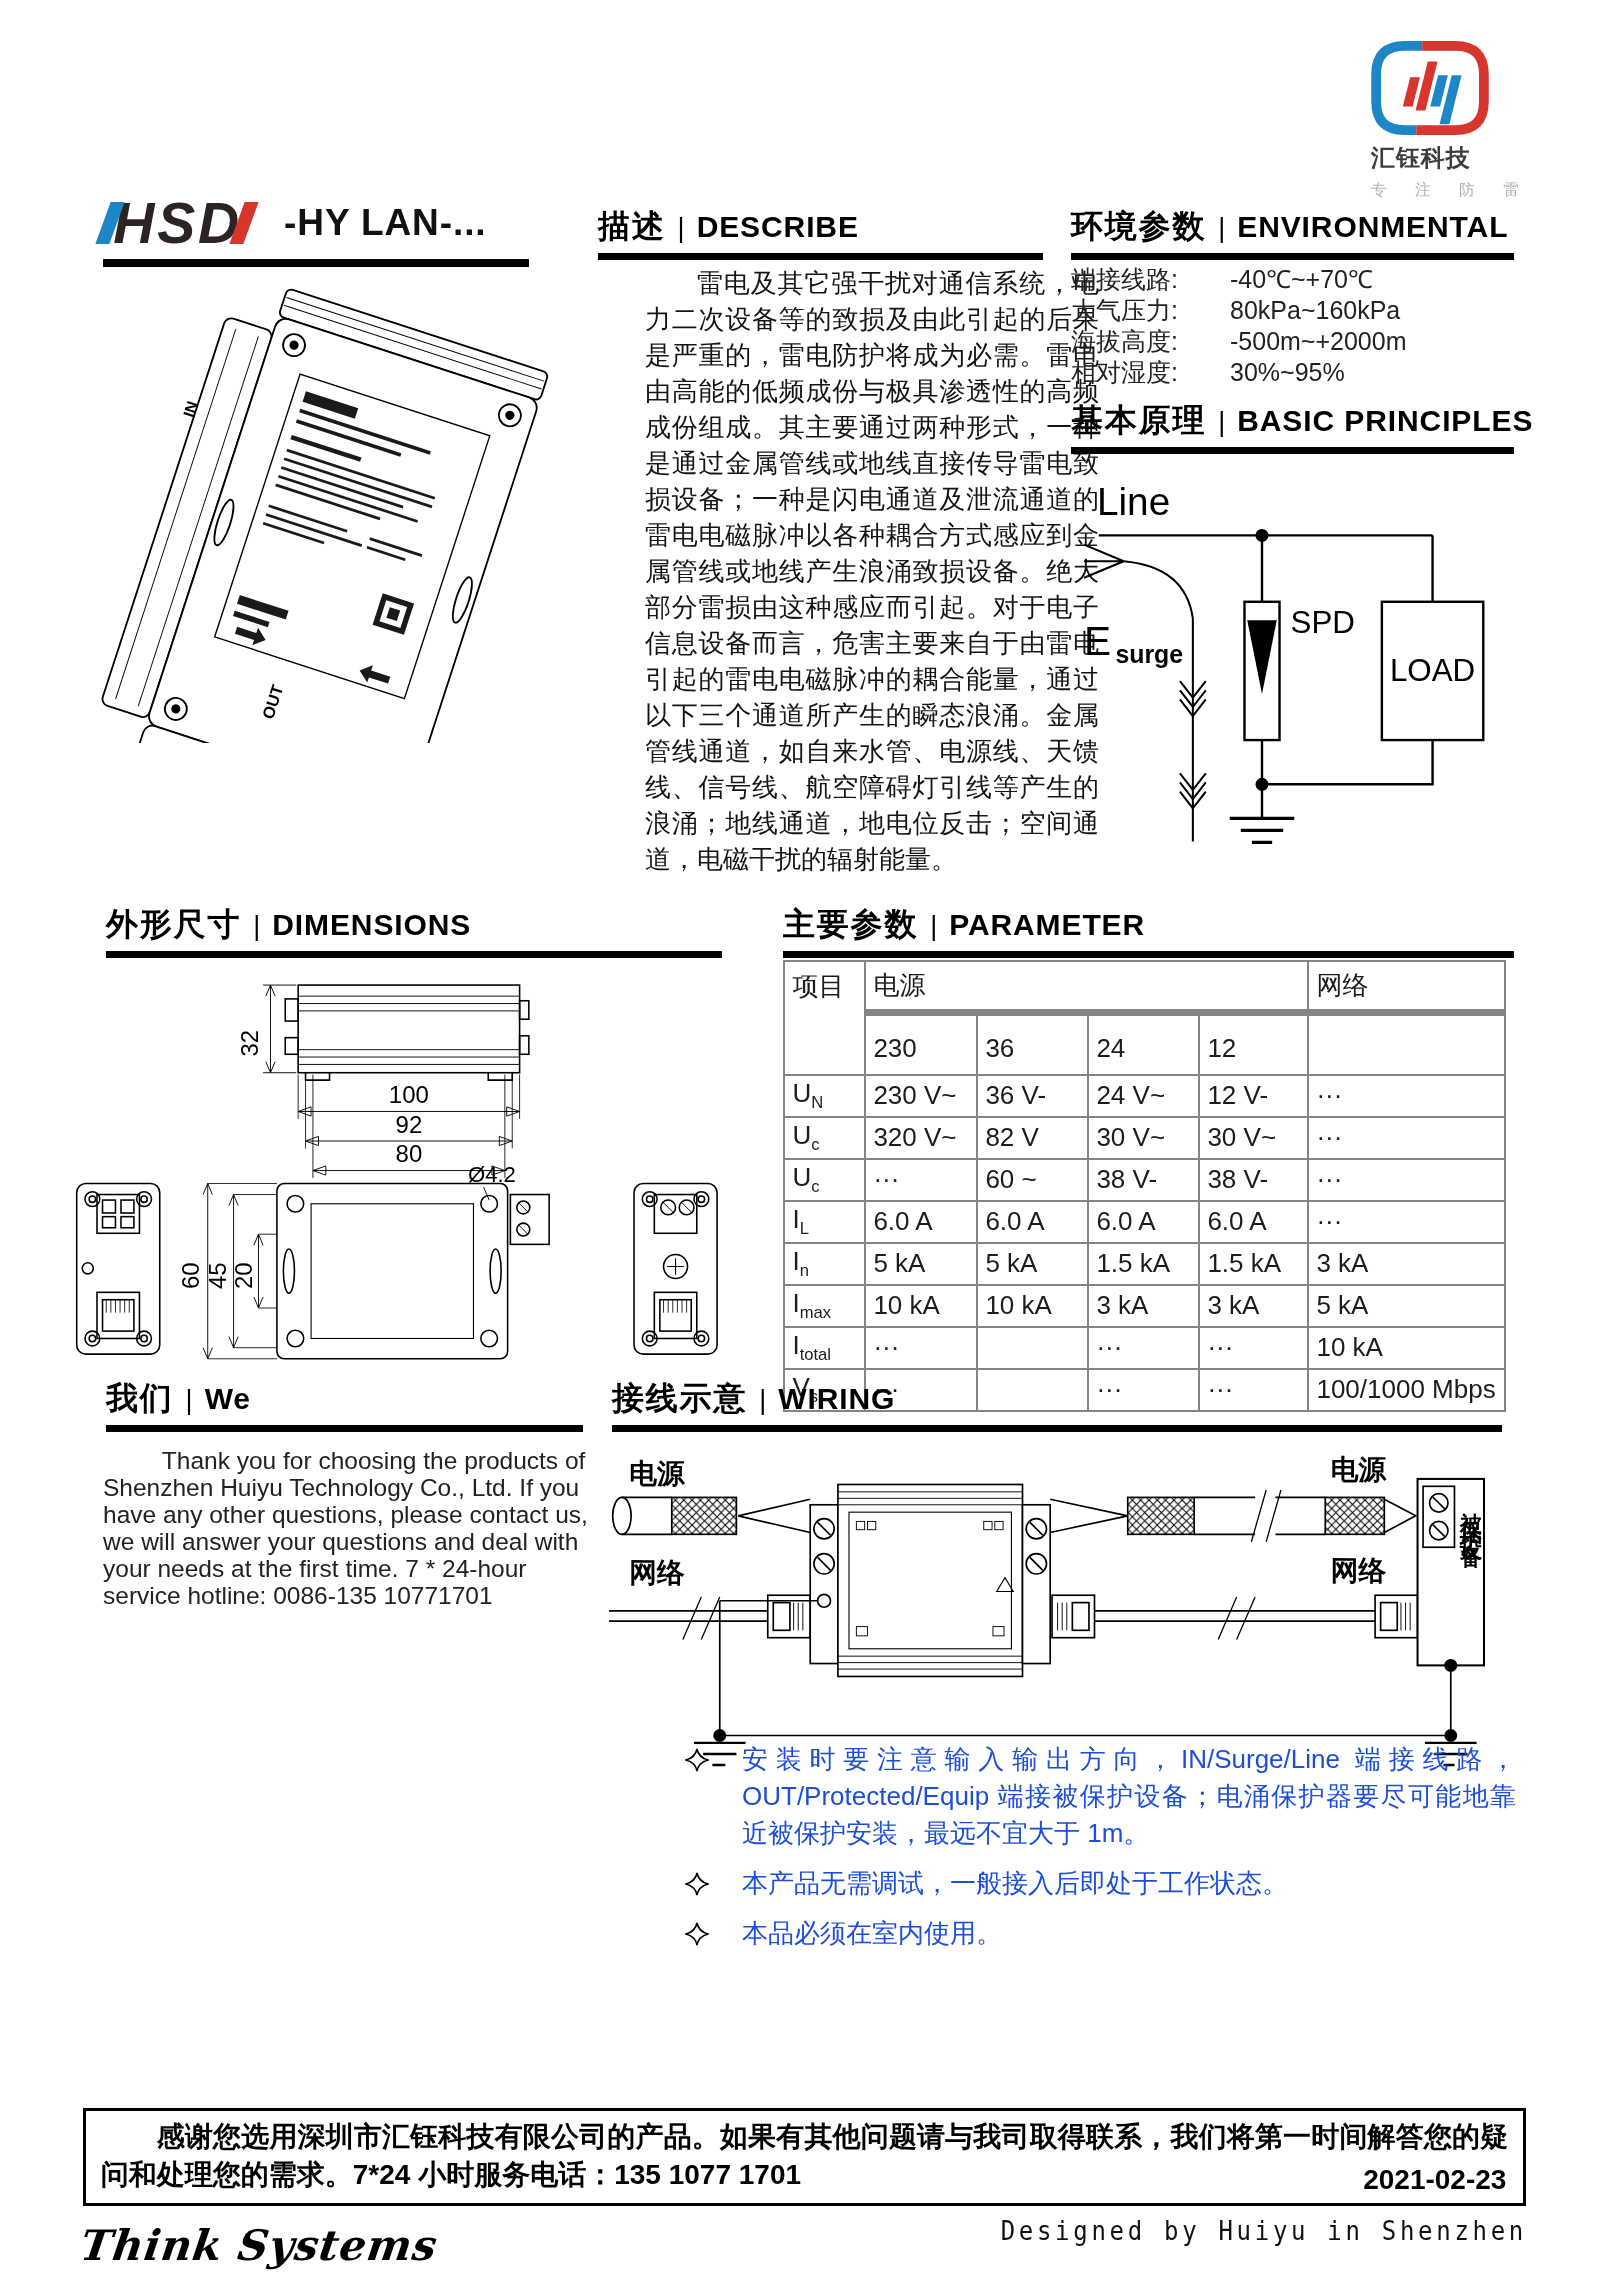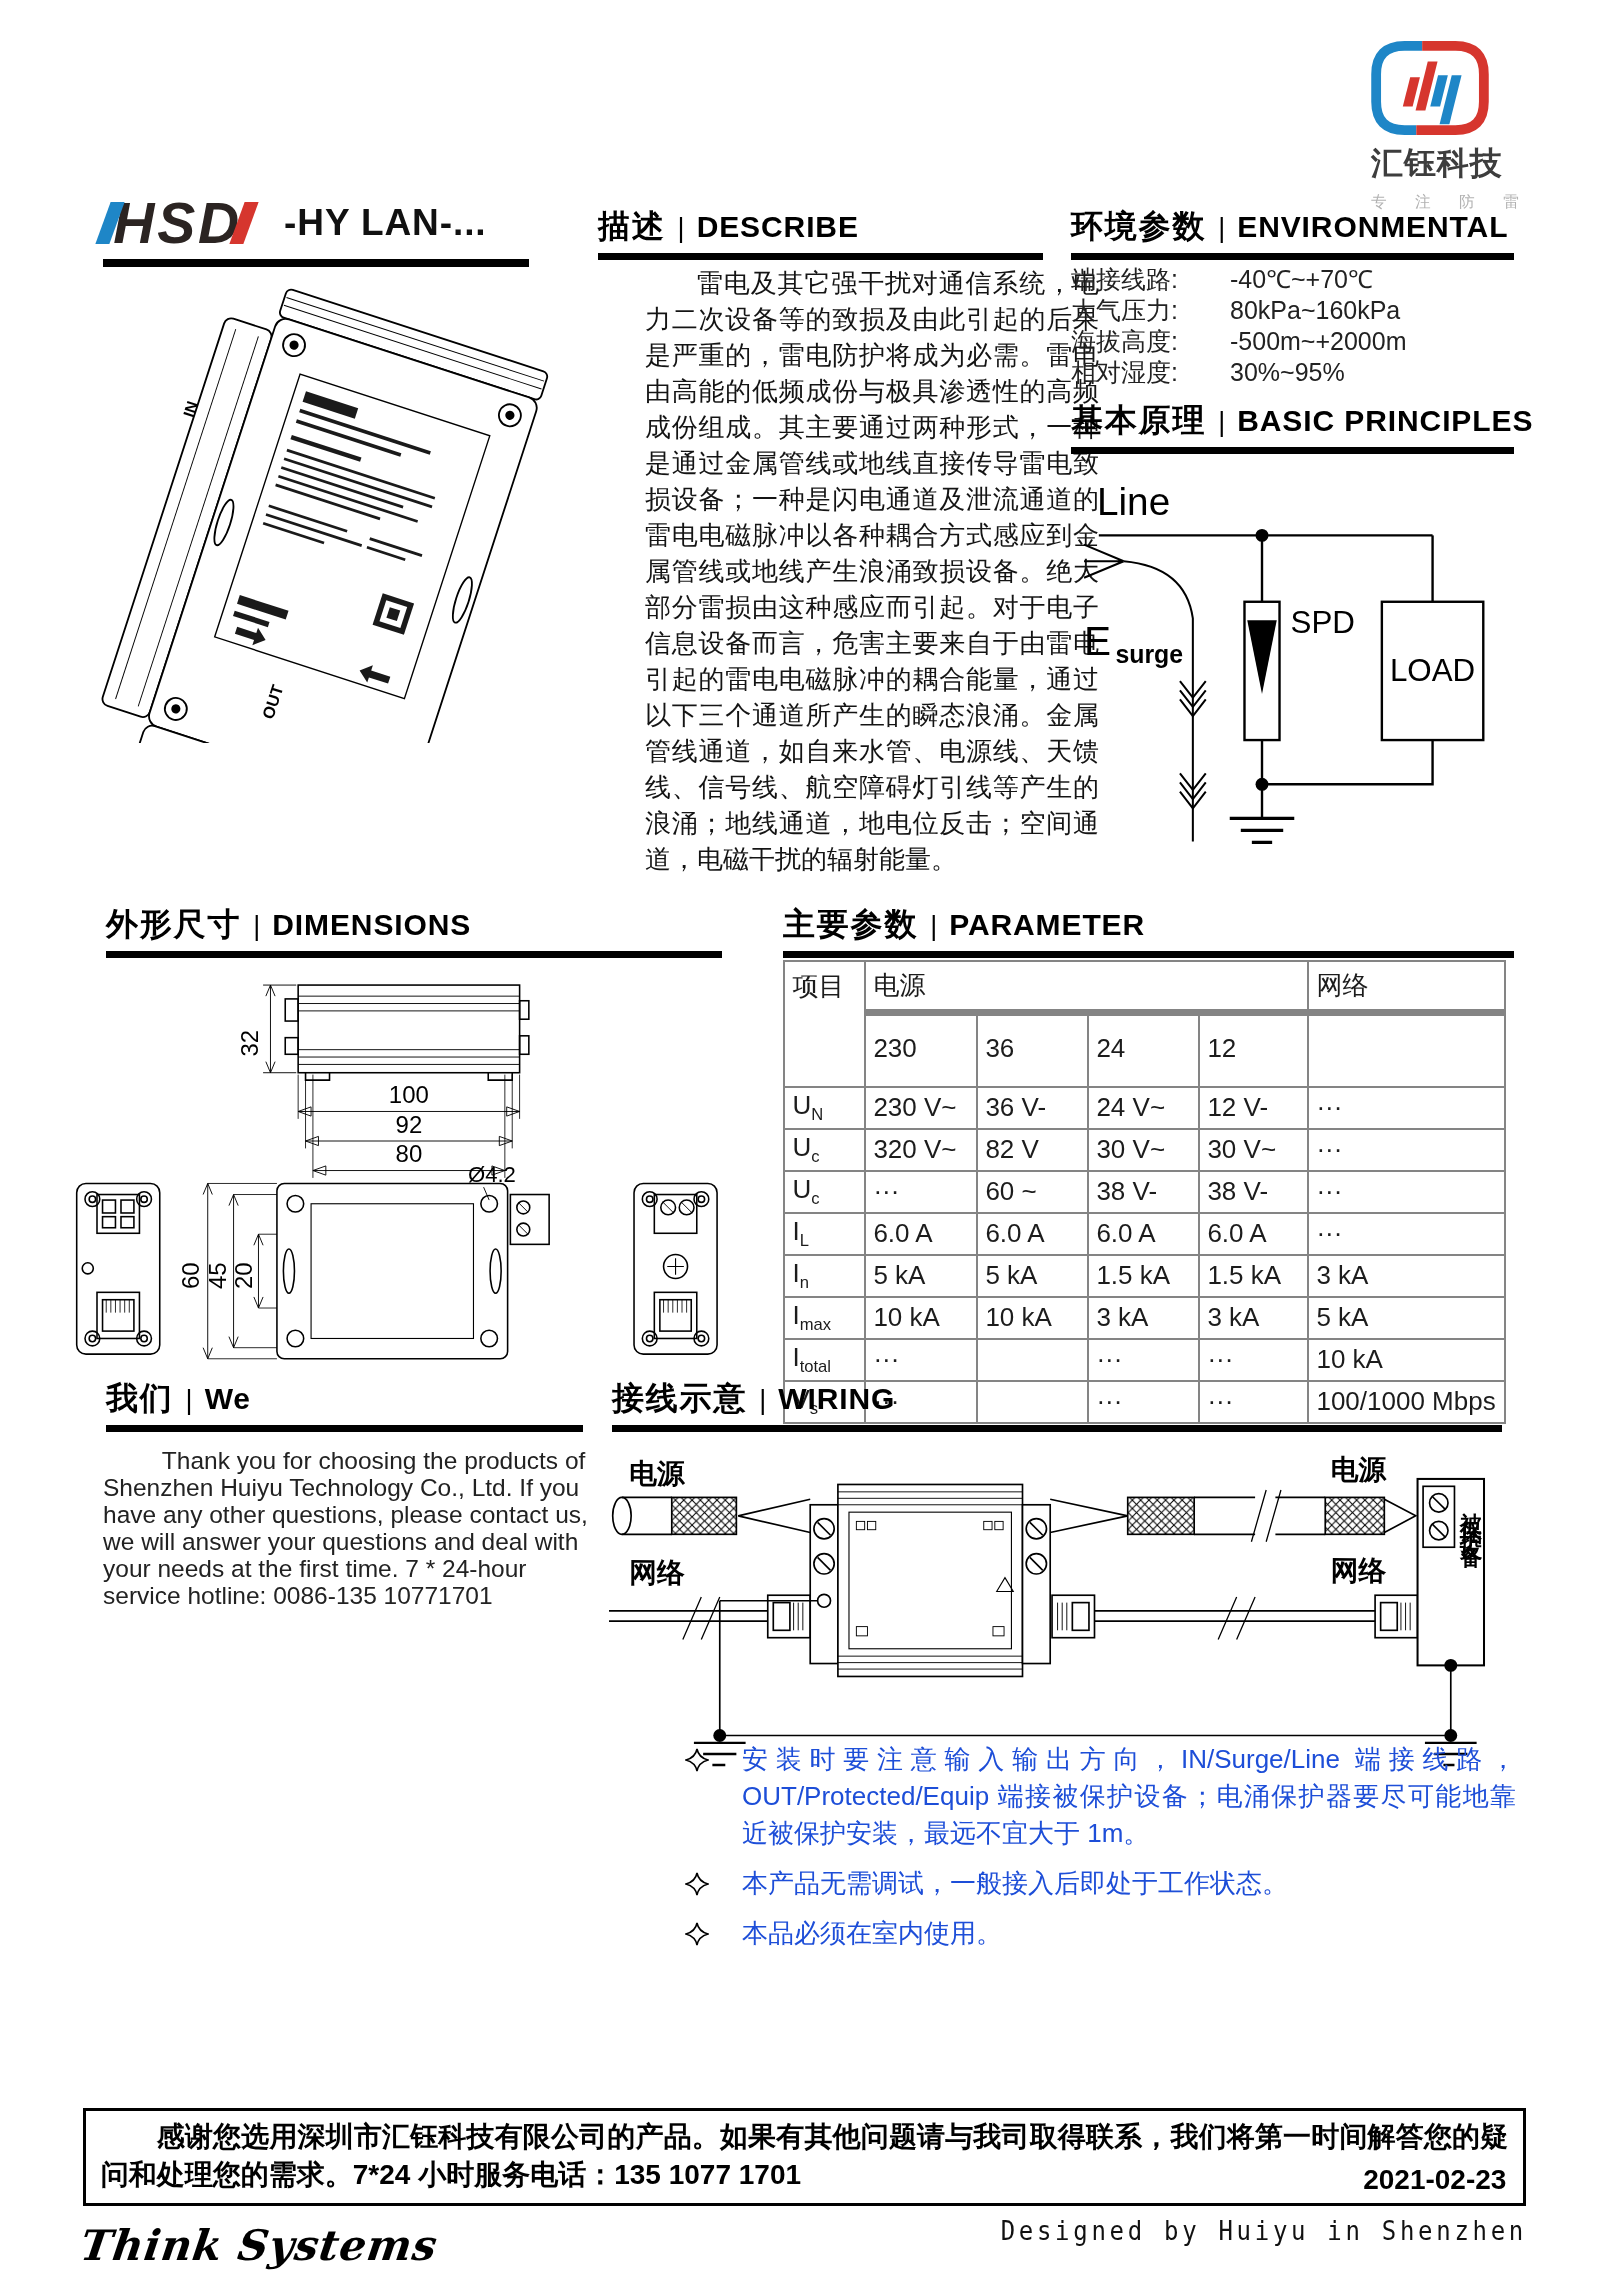--- a/index.html
+++ b/index.html
@@ -18,38 +18,38 @@
   
   .brand{display:flex;align-items:center;}
   .brand .hsd{font-size:57px;font-weight:900;font-style:italic;letter-spacing:2.8px;color:#2b2422;}
   .brand .wedge{display:inline-block;width:14px;height:42px;transform:skewX(-20deg);}
   .brand .wedge.blue{margin-right:-3.7px;}
   .brand .wedge.red{margin-left:-5.5px;margin-right:5.5px;}
   .brand .suffix{font-size:37px;font-weight:800;letter-spacing:0.9px;color:#111;margin-left:28px;}
   .title-rule{height:8.3px;background:#000;}
 
   
-  .logo-company{font-size:32px;font-weight:800;color:#3d3d3d;letter-spacing:0.9px;}
+  .logo-company{font-size:24px;font-weight:800;color:#3d3d3d;letter-spacing:0.9px;}
   .logo-tagline{font-size:15.7px;color:#b2b2b2;letter-spacing:12px;white-space:nowrap;}
 
   .cn-body{font-size:26px;line-height:36px;text-align:justify;color:#141414;}
   .ind2{text-indent:2em;margin-left:47px;}
 
   .env-row{display:flex;font-size:25px;line-height:31px;color:#222;}
   .env-label{width:159px;flex:none;}
 
   .en-body{font-size:24.5px;line-height:27px;color:#222;}
 
   
   table.param{border-collapse:collapse;table-layout:fixed;font-size:26px;color:#1c1c1c;}
   table.param td, table.param th{border:2.8px solid #848484;padding:0 7.4px;height:40px;text-align:left;font-weight:400;vertical-align:middle;overflow:hidden;white-space:nowrap;}
   table.param th{font-weight:400;}
   table.param th.grp{border-bottom:7.4px solid #848484;height:41px;vertical-align:top;padding-top:5.5px;}
   table.param th.item{vertical-align:top;padding-top:7.4px;}
-  table.param tr.subhead td{height:48px;vertical-align:bottom;padding-bottom:22px;margin-left:28px;}
+  table.param tr.subhead td{height:48px;vertical-align:bottom;padding-bottom:10px;margin-left:28px;}
   table.param sub{font-size:16.6px;}
 
   
   ul.notes{list-style:none;margin:0;padding:0;}
   ul.notes li{display:flex;gap:33px;font-size:26px;line-height:37px;margin-bottom:13px;color:#1d4ed8;}
   ul.notes .star{flex:none;margin-top:6.5px;}
   ul.notes .note-text{text-align:justify;}
 
   
   .footer-box{border:3.7px solid #000;box-sizing:border-box;padding:7.4px 14.8px 9.2px 14.8px;margin-top:17px;}

